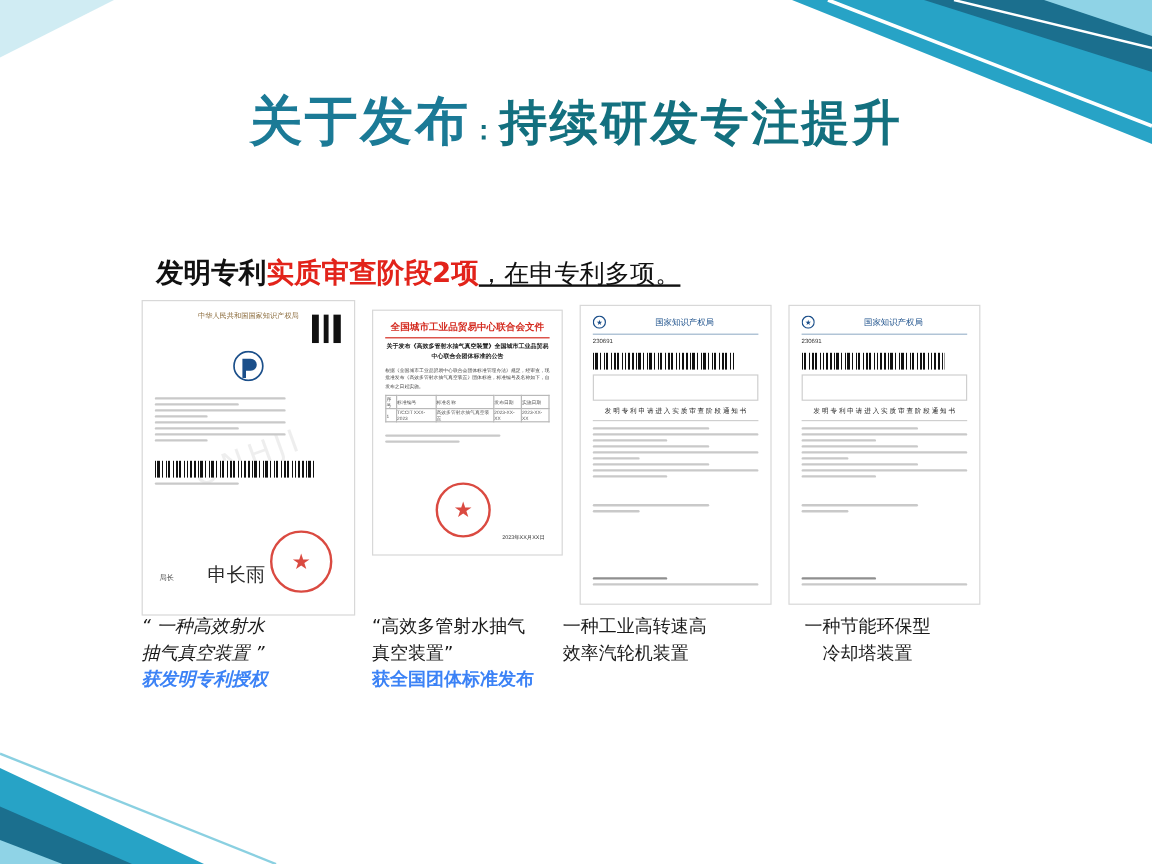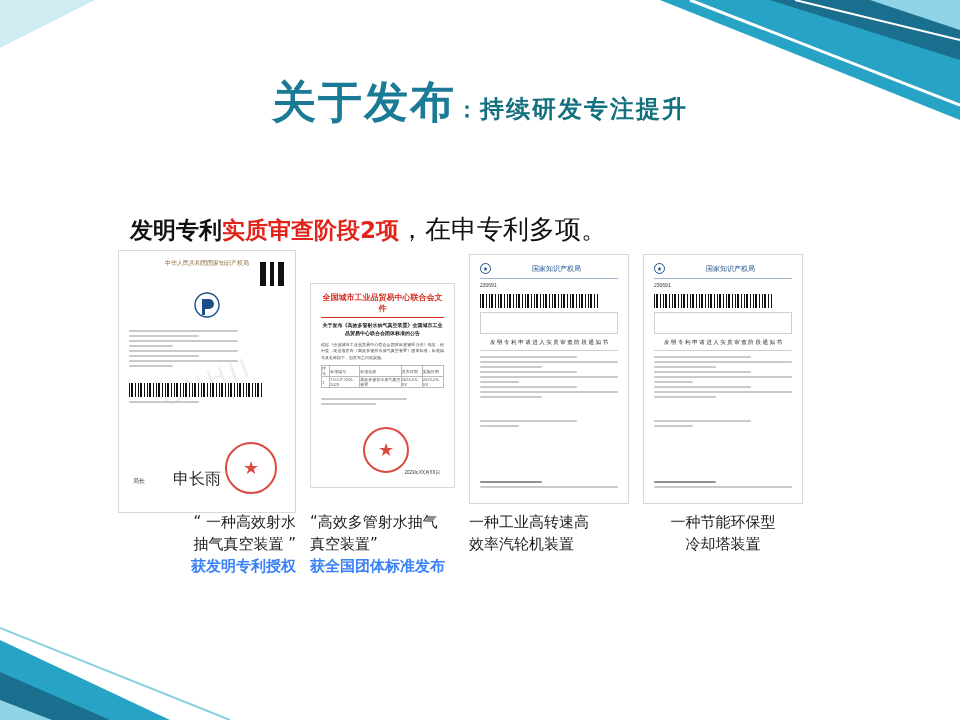--- a/index.html
+++ b/index.html
@@ -31,21 +31,21 @@
   .title {
     display: inline-block;
     font-size: 44px;
     font-weight: bold;
     color: #1b7a96;
     letter-spacing: 2px;
     line-height: 1.1;
     font-family: "DejaVu Sans", "Liberation Sans", sans-serif;
   }
   .title .sub {
-    font-size: 24px;
+    font-size: 40px;
     color: #13707f;
     vertical-align: baseline;
   }
   .title .colon { font-size: 22px; }
 
   
   .line1 {
     position: absolute;
     top: 158px; left: 0; width: 960px;
     text-align: center;
@@ -55,40 +55,40 @@
     font-family: "DejaVu Sans", "Liberation Sans", sans-serif;
   }
   .line2 {
     position: absolute;
     top: 212px; left: 130px;
     font-size: 23px;
     font-weight: bold;
     color: #111111;
     font-family: "DejaVu Sans", "Liberation Sans", sans-serif;
   }
-  .line2 .normal { font-weight: normal; font-size: 26px; }
+  .line2 .normal { font-weight: normal; font-size: 21px; text-decoration: underline; }
   .red { color: #e2231a; }
 
   
   .cert-row {
     position: absolute;
     top: 250px; left: 118px;
     width: 730px; height: 270px;
     display: flex;
     gap: 14px;
   }
   .cert {
     position: relative;
     background: #ffffff;
     border: 1px solid #d8d8d8;
     overflow: hidden;
     flex: 0 0 auto;
   }
   .cert.c1 { width: 178px; height: 263px; }
-  .cert.c2 { width: 145px; height: 205px; margin-top: 33px; }
+  .cert.c2 { width: 159px; height: 205px; margin-top: 8px; }
   .cert.c3 { width: 160px; height: 250px; margin-top: 4px; }
   .cert.c4 { width: 160px; height: 250px; margin-top: 4px; }
 
   .wm {
     position: absolute; inset: 0;
     display: flex; align-items: center; justify-content: center;
     font-size: 26px; color: rgba(150,150,150,0.16);
     letter-spacing: 4px;
     transform: rotate(-20deg);
     font-family: "DejaVu Sans", sans-serif;
@@ -153,21 +153,21 @@
     display: flex;
     gap: 14px;
   }
   .cap {
     font-size: 15px;
     line-height: 1.45;
     color: #1a1a1a;
     font-family: "DejaVu Sans", "Liberation Sans", sans-serif;
     flex: 0 0 auto;
   }
-  .cap.w1 { width: 178px; text-align: right; }
+  .cap.w1 { width: 178px; text-align: left; font-style: italic; }
   .cap.w2 { width: 145px; text-align: left; }
   .cap.w3 { width: 160px; text-align: left; }
   .cap.w4 { width: 160px; text-align: center; }
   .cap .strong-red { color: #3b82f6; font-weight: bold; }
 </style>
 </head>
 <body>
 
 <div class="slide">
 

